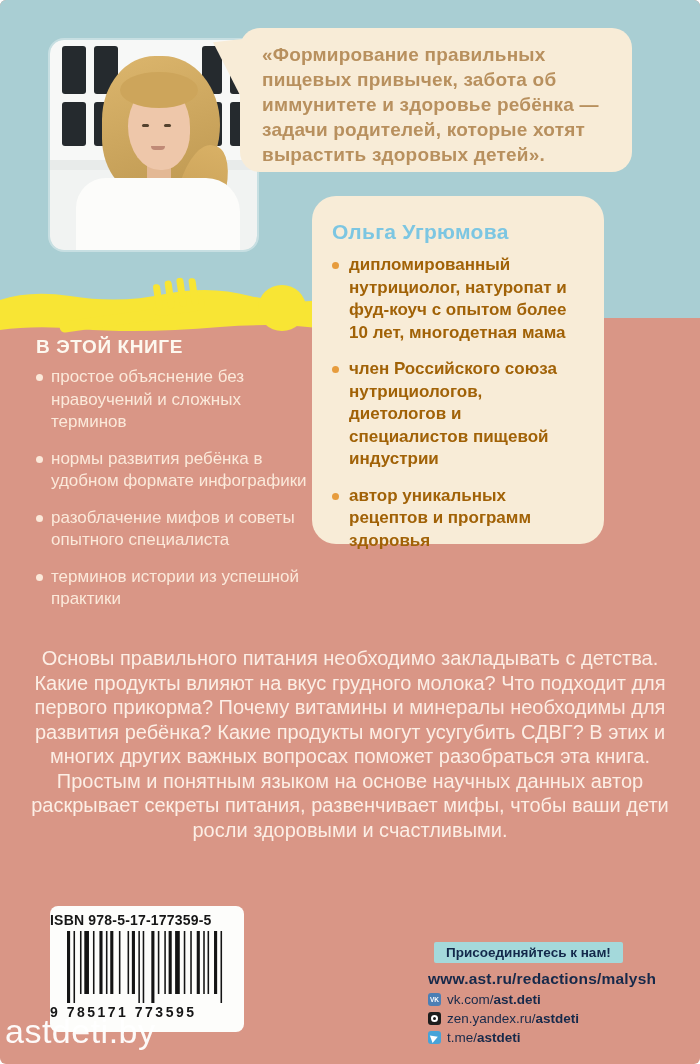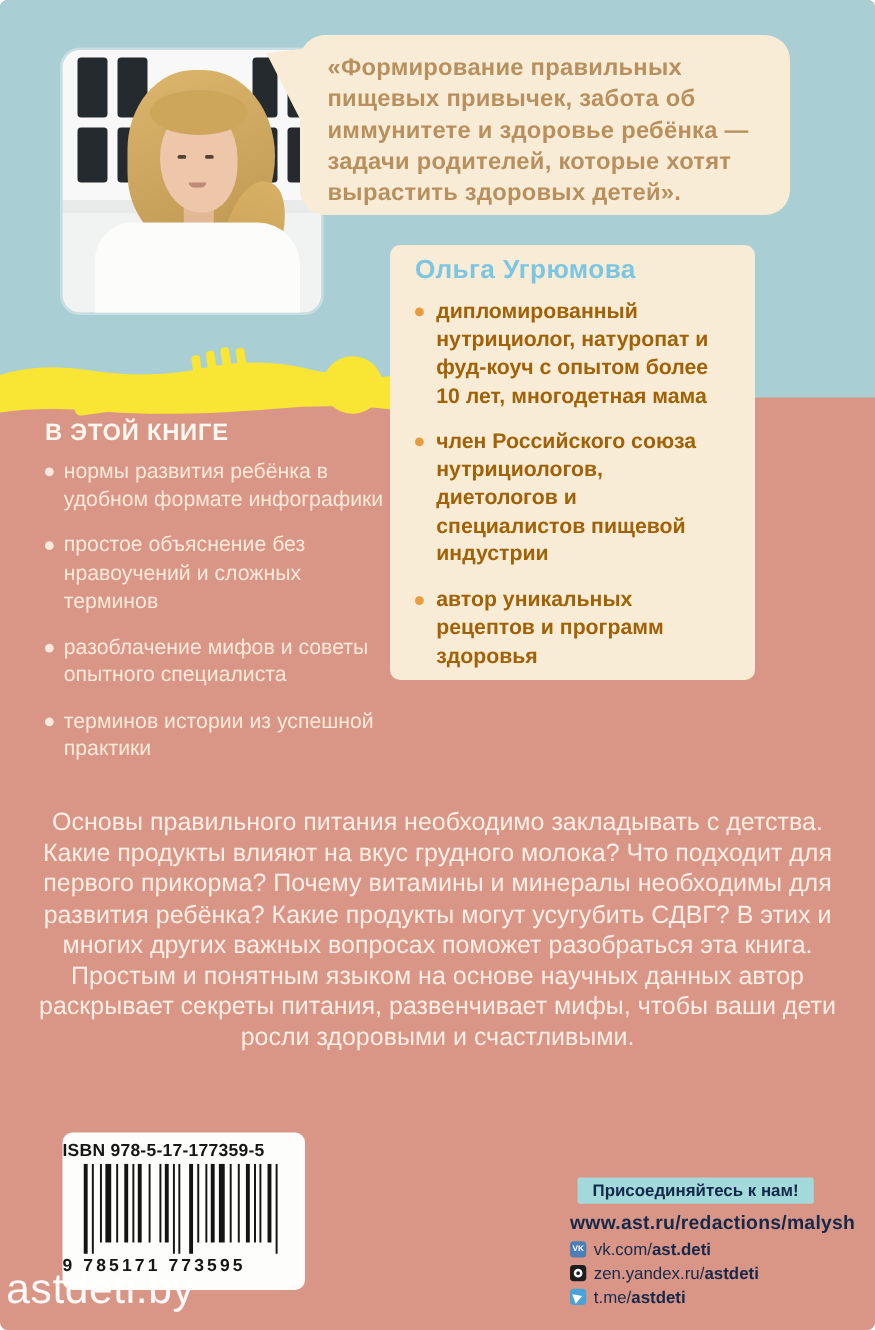--- a/index.html
+++ b/index.html
@@ -44,22 +44,22 @@
   
   .bubble-tail{position:absolute;left:213px;top:32px;width:92px;height:86px;background:#f8ecd7;
     clip-path:polygon(100% 0%, 0% 12%, 42% 100%);z-index:3;}
   .quote-bubble{
     position:absolute;left:240px;top:28px;width:392px;height:144px;border-radius:20px;
     background:#f8ecd7;z-index:4;padding:14px 22px;
   }
   .quote-text{margin:0;color:#b8905e;font-size:19px;line-height:25px;font-weight:600;letter-spacing:.2px;}
   
   .author-card{
-    position:absolute;left:312px;top:196px;width:292px;height:348px;border-radius:8px;
-    background:#f8ecd7;z-index:4;padding:8px 20px 10px 20px;
+    position:absolute;left:312px;top:196px;width:292px;height:348px;border-radius:24px;
+    background:#f8ecd7;z-index:4;padding:24px 20px 10px 20px;
   }
   .author-name{margin:0 0 10px 0;color:#7cc6e2;font-size:21px;font-weight:700;letter-spacing:.3px;}
   ul.plain{list-style:none;margin:0;padding:0;}
   .a-item{position:relative;padding-left:17px;margin-bottom:14px;
     color:#a16207;font-size:17px;line-height:22.5px;font-weight:600;}
   .a-dot{position:absolute;left:0;top:8px;width:7px;height:7px;border-radius:50%;background:#e79c3d;}
   
   .book-block{position:absolute;left:36px;top:336px;width:274px;z-index:2;}
   .book-heading{margin:0 0 8px 0;color:#fdf8ef;font-size:19px;font-weight:700;letter-spacing:.6px;}
   .b-item{position:relative;padding-left:15px;margin-bottom:14px;
@@ -70,21 +70,21 @@
     position:absolute;left:28px;top:646px;width:644px;margin:0;text-align:center;
     color:#fceee5;font-size:20px;line-height:24.5px;font-weight:500;z-index:2;
   }
   
   .isbn-box{position:absolute;left:50px;top:906px;width:194px;height:126px;border-radius:8px;
     background:#fdfdfb;z-index:2;text-align:left;padding-top:6px;}
   .isbn-label{color:#161616;font-size:14px;font-weight:700;letter-spacing:.2px;}
   .barcode{display:block;margin:3px auto 0 auto;}
   .isbn-digits{color:#161616;font-size:14px;font-weight:600;letter-spacing:2.5px;margin-top:-1px;}
   
-  .join{position:absolute;left:456px;top:942px;width:220px;z-index:2;color:#16294a;}
+  .join{position:absolute;left:428px;top:942px;width:220px;z-index:2;color:#16294a;}
   .join-banner{display:inline-block;background:#a4d9db;border-radius:2px;
     padding:3px 12px;margin-left:6px;font-size:13.5px;font-weight:700;color:#13294b;}
   .join-site{margin-top:7px;font-size:15.5px;font-weight:700;letter-spacing:.2px;}
   .soc-row{display:flex;align-items:center;margin-top:4px;font-size:13.5px;}
   .soc-icon{width:13px;height:13px;border-radius:3px;margin-right:6px;flex:0 0 13px;
     display:flex;align-items:center;justify-content:center;}
   .vk{background:#4b7fb5;color:#fff;font-size:6.5px;font-weight:700;}
   .zen{background:#1d1d1d;}
   .zen-dot{width:7px;height:7px;border-radius:50%;border:2px solid #fff;}
   .tg{background:#47a3d8;}
@@ -157,25 +157,25 @@
         <span>автор уникальных рецептов и программ здоровья</span>
       </li>
     </ul>
   </div>
 
   <div class="book-block">
     <h3 class="book-heading">В ЭТОЙ КНИГЕ</h3>
     <ul class="plain">
       <li class="b-item">
         <span class="b-dot"></span>
+        <span>простое объяснение без нравоучений и сложных терминов</span>
+      </li>
+      <li class="b-item">
+        <span class="b-dot"></span>
         <span>нормы развития ребёнка в удобном формате инфографики</span>
-      </li>
-      <li class="b-item">
-        <span class="b-dot"></span>
-        <span>простое объяснение без нравоучений и сложных терминов</span>
       </li>
       <li class="b-item">
         <span class="b-dot"></span>
         <span>разоблачение мифов и советы опытного специалиста</span>
       </li>
       <li class="b-item">
         <span class="b-dot"></span>
         <span>терминов истории из успешной практики</span>
       </li>
     </ul>

